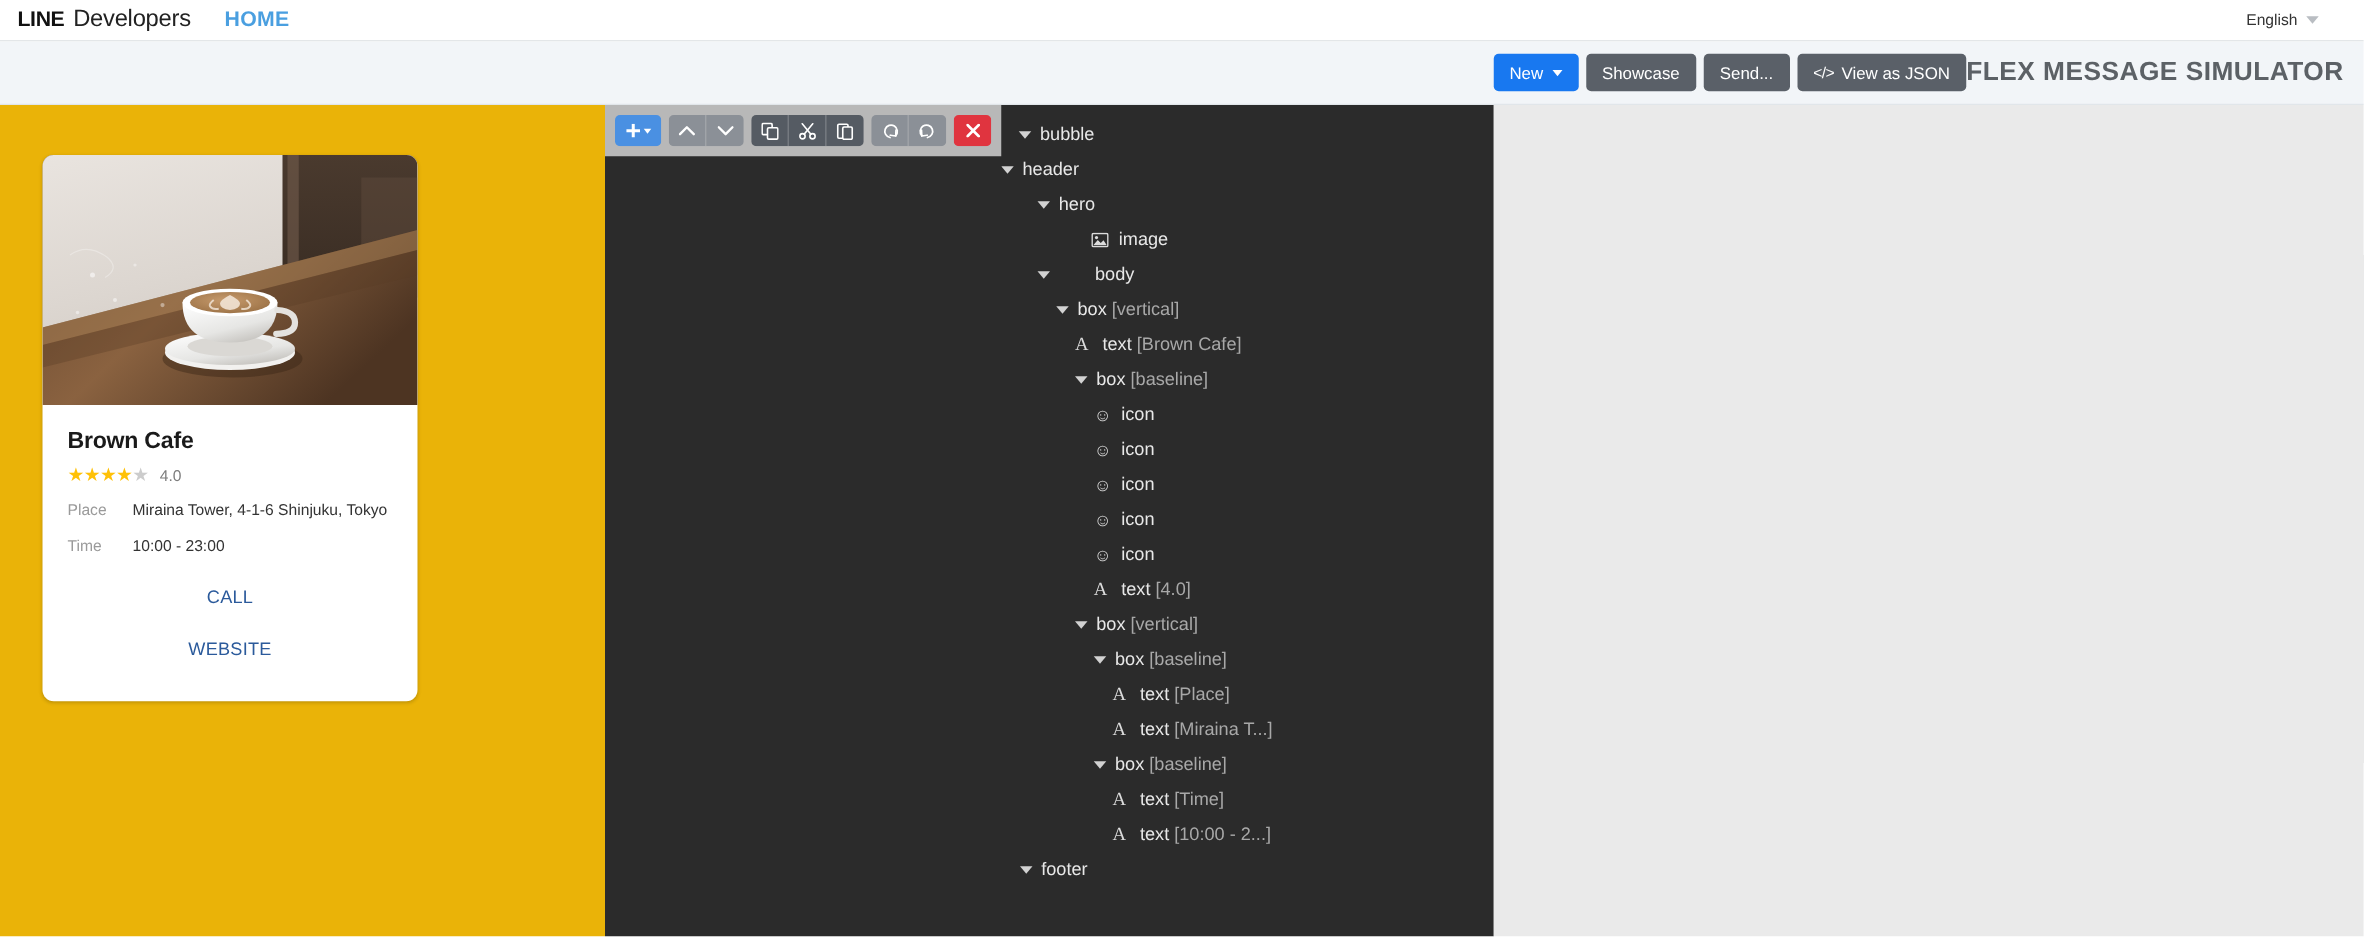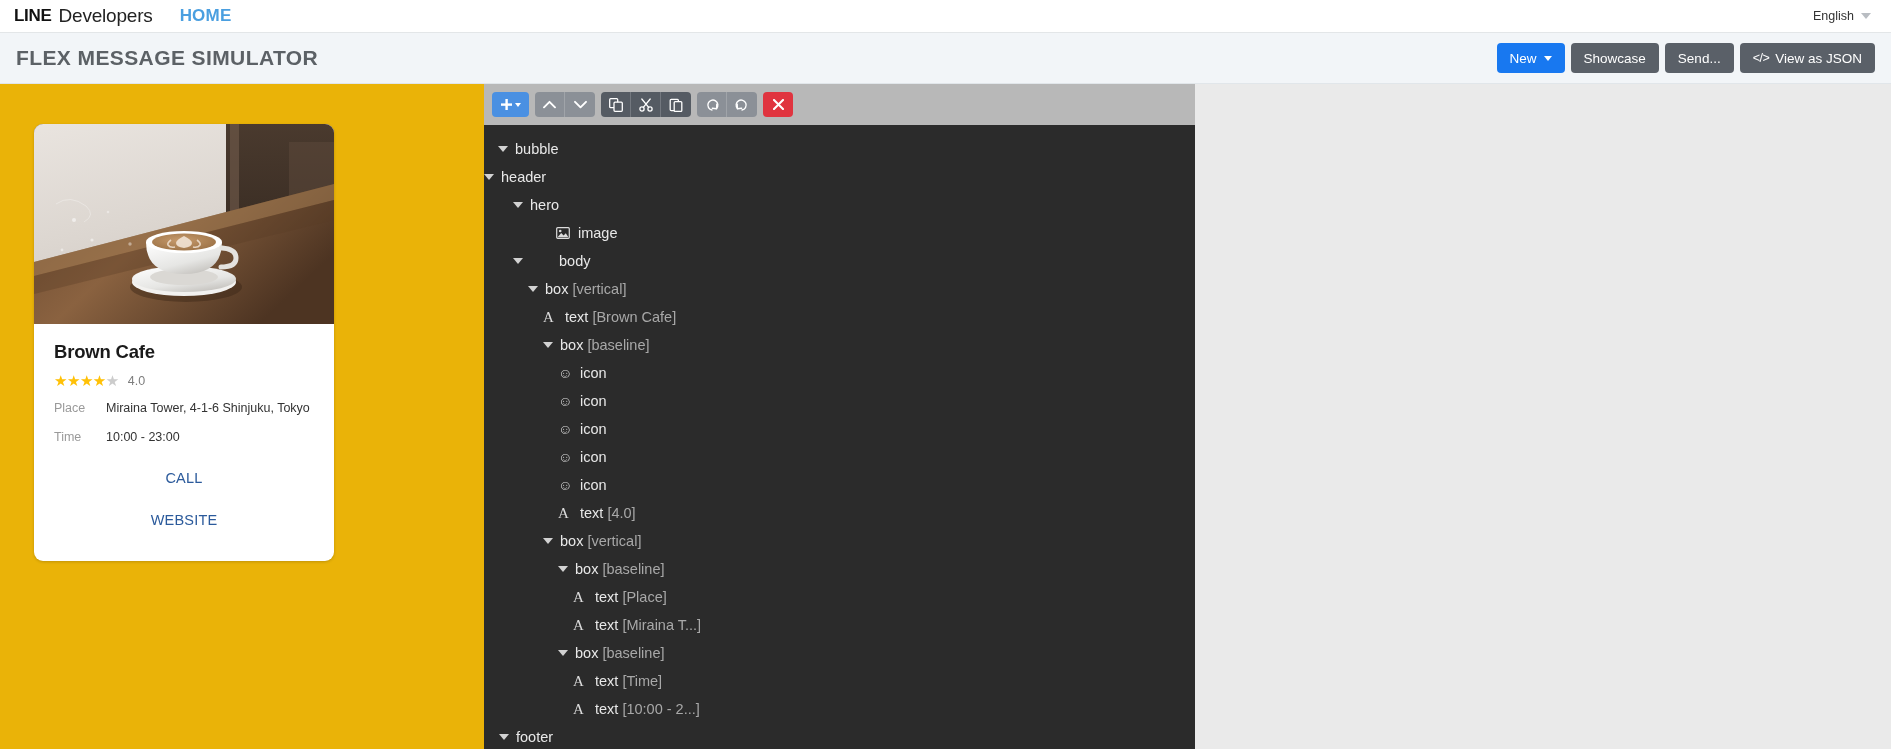--- a/index.html
+++ b/index.html
@@ -11,21 +11,21 @@
     background: #ffffff;
   }
 
   
   #global-nav {
     height: 33px;
     background: #ffffff;
     border-bottom: 1px solid #e3e6e8;
     display: flex;
     align-items: center;
-    padding: 0 20px 0 14px;
+    padding: 0 36px 0 14px;
     position: relative;
   }
   .brand-line {
     font-size: 17px;
     font-weight: bold;
     color: #111111;
     letter-spacing: -0.3px;
   }
   .brand-dev {
     font-size: 19px;
@@ -113,21 +113,21 @@
     background: #eab308;
     padding: 40px 0 0 34px;
     overflow: hidden;
     flex: none;
   }
   #tree-pane {
     width: 711px;
     flex: none;
     background: #2b2b2b;
     display: flex;
-    flex-direction: column;
+    flex-direction: row;
     overflow: hidden;
   }
   #right-pane {
     flex: 1;
     background: #eaeaea;
   }
 
   
   #bubble-card {
     width: 300px;
@@ -274,33 +274,33 @@
   <span class="brand-line">LINE</span>
   <span class="brand-dev">Developers</span>
   <a class="nav-link" href="#">HOME</a>
   <div id="lang-select">
     <span>English</span>
     <span class="caret-down"></span>
   </div>
 </div>
 
 <div id="app-header">
-  <div id="page-title">FLEX MESSAGE SIMULATOR</div>
   <div id="header-actions">
     <button class="hbtn primary">
       <span>New</span>
       <span class="btn-caret"></span>
     </button>
     <button class="hbtn secondary">Showcase</button>
     <button class="hbtn secondary">Send...</button>
     <button class="hbtn secondary">
       <span class="code-glyph">&lt;/&gt;</span>
       <span>View as JSON</span>
     </button>
   </div>
+  <div id="page-title">FLEX MESSAGE SIMULATOR</div>
 </div>
 
 <div id="workspace">
 
   <div id="preview-pane">
     <div id="bubble-card">
 
       <div id="hero-image">
         <svg viewBox="0 0 300 200" preserveAspectRatio="xMidYMid slice">
           <defs>

